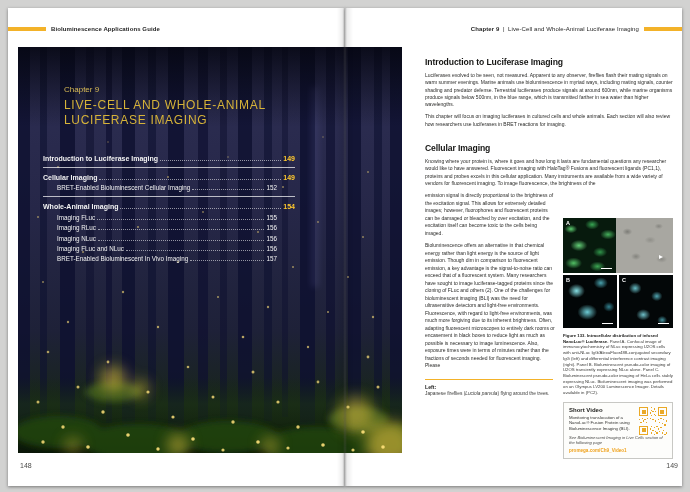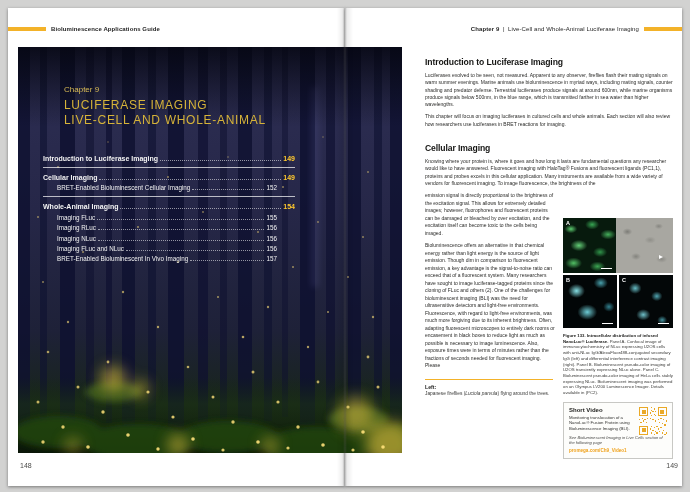--- a/index.html
+++ b/index.html
@@ -234,22 +234,22 @@
           <circle cx="140" cy="402" r="1.7" opacity=".9"></circle>
         <circle cx="205" cy="403" r="1.6" opacity=".85"></circle>
           <circle cx="270" cy="401" r="1.6" opacity=".85"></circle>
         <circle cx="335" cy="403" r="1.6" opacity=".85"></circle>
       </g>
     </svg>
   </div>
 
   <div class="chapter-block">
     <div class="chapter-label">Chapter 9</div>
+    <div class="chapter-title">LIVE-CELL AND WHOLE-ANIMAL</div>
     <div class="chapter-title">LUCIFERASE IMAGING</div>
-    <div class="chapter-title">LIVE-CELL AND WHOLE-ANIMAL</div>
   </div>
 
   <div class="toc">
     <div class="toc-row major">
       <span>Introduction to Luciferase Imaging</span>
       <span class="leader"></span>
       <span class="toc-page ynum">149</span>
     </div>
     <div class="toc-rule"></div>
     <div class="toc-row major">

